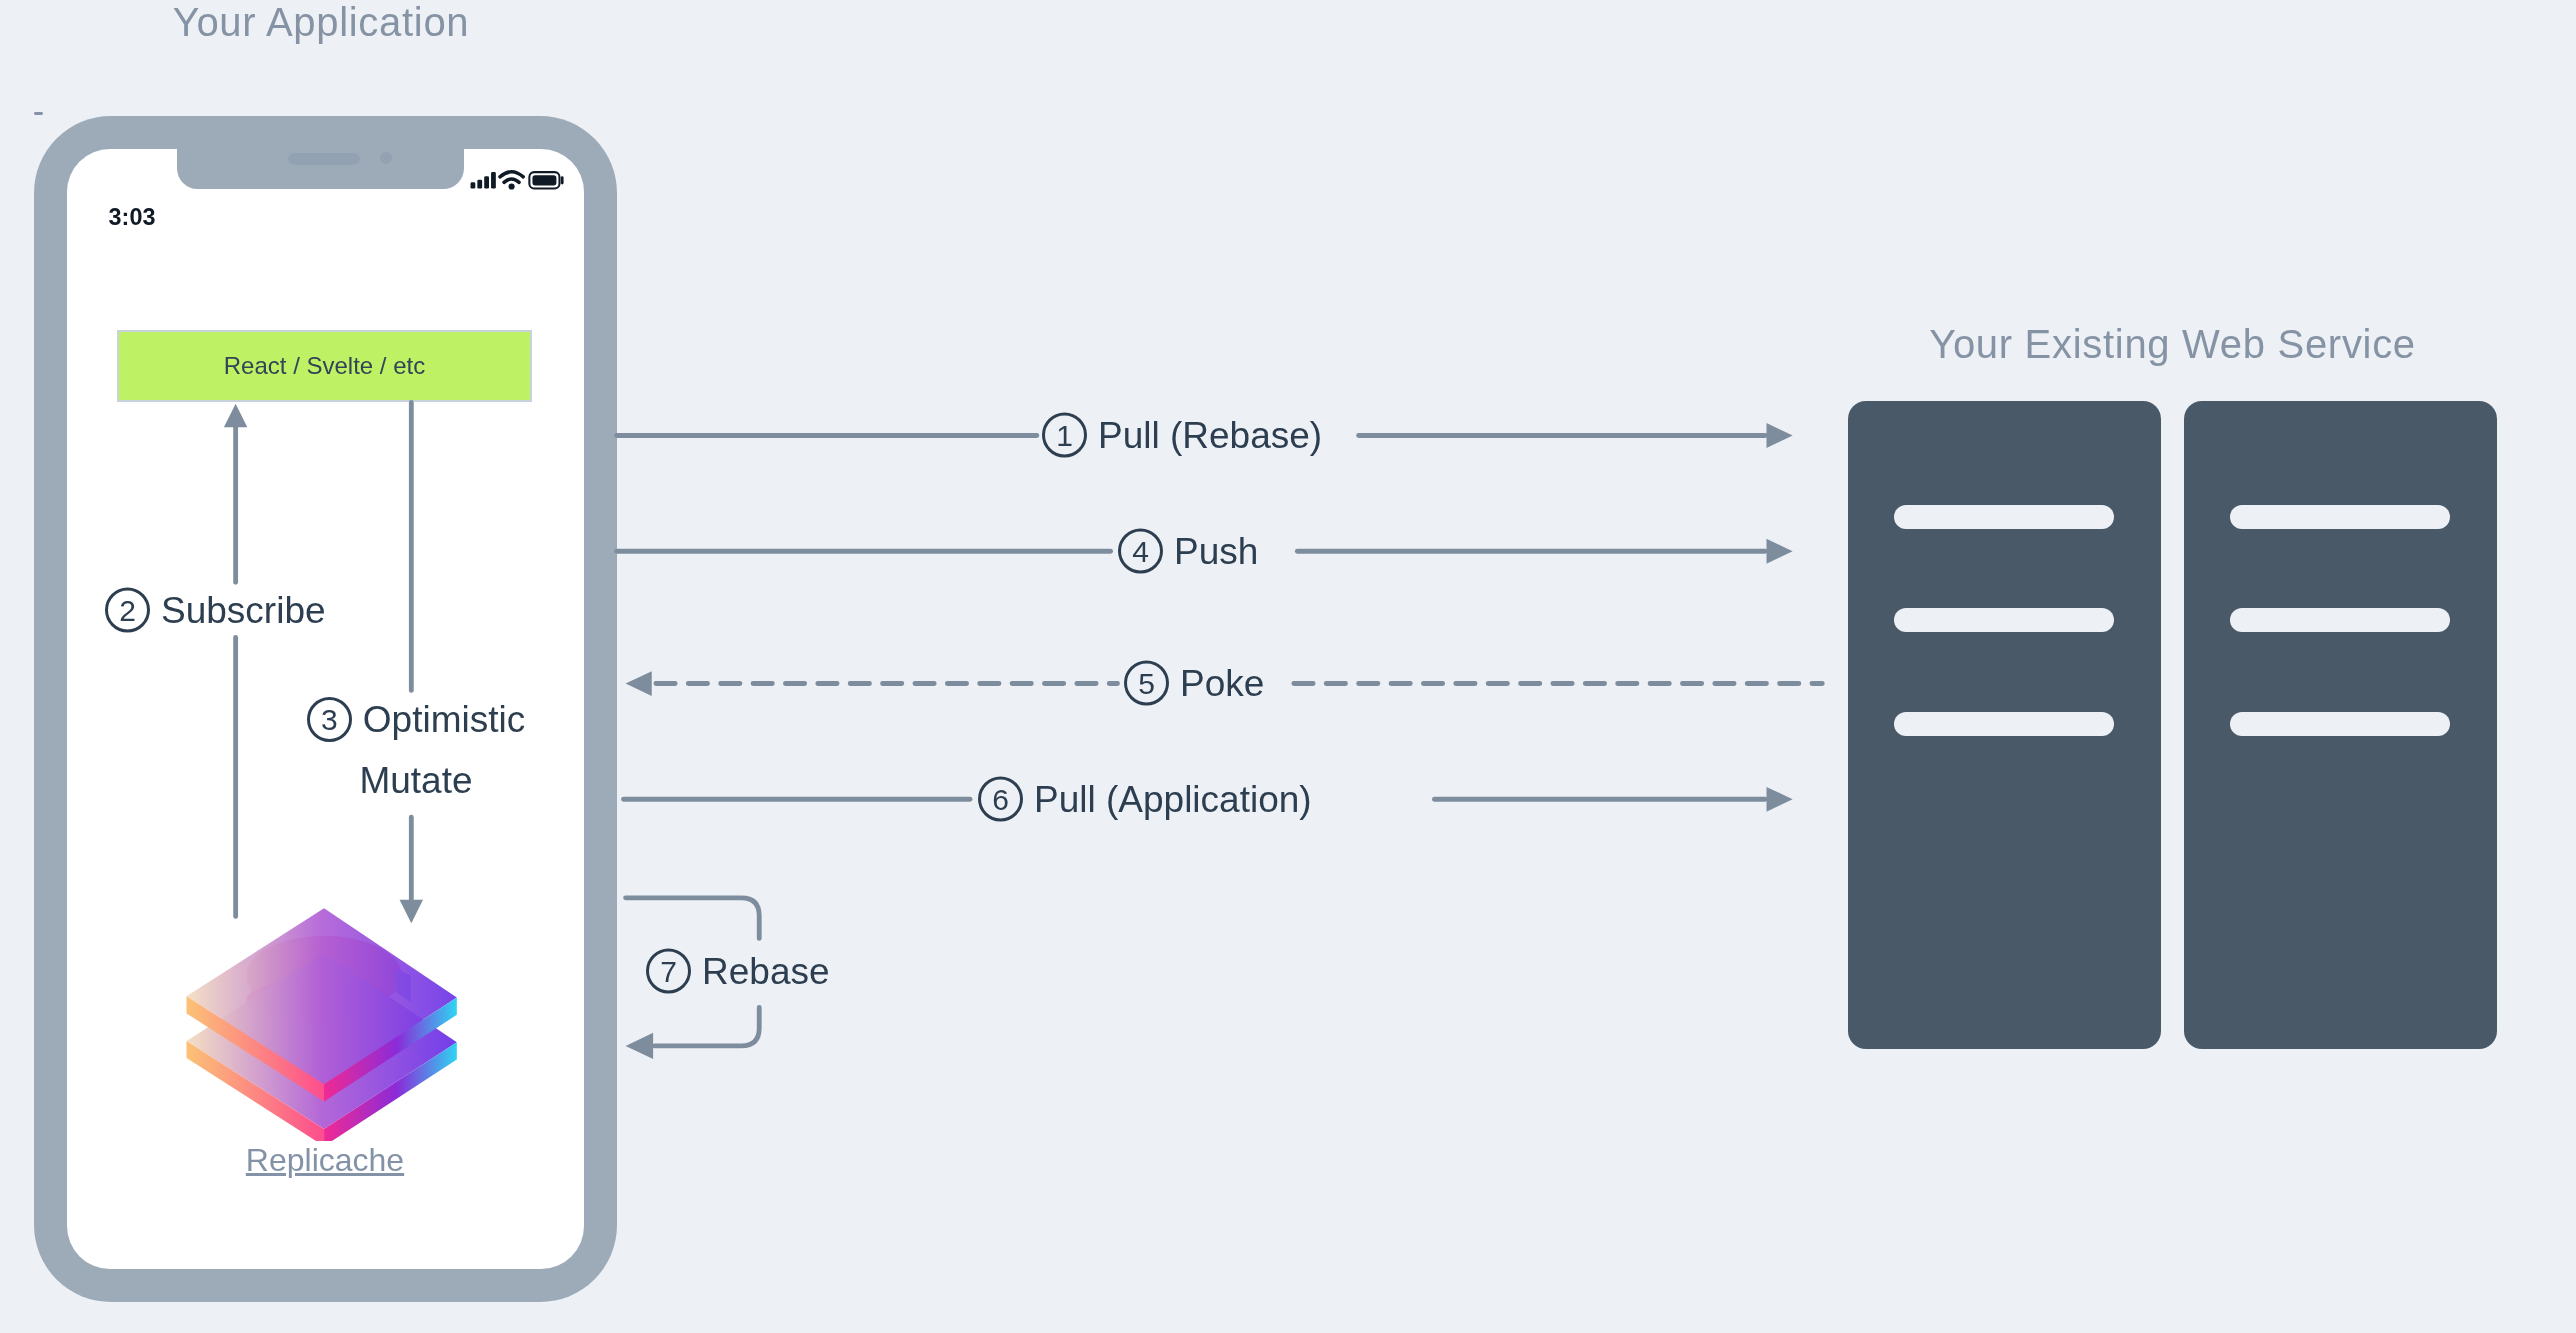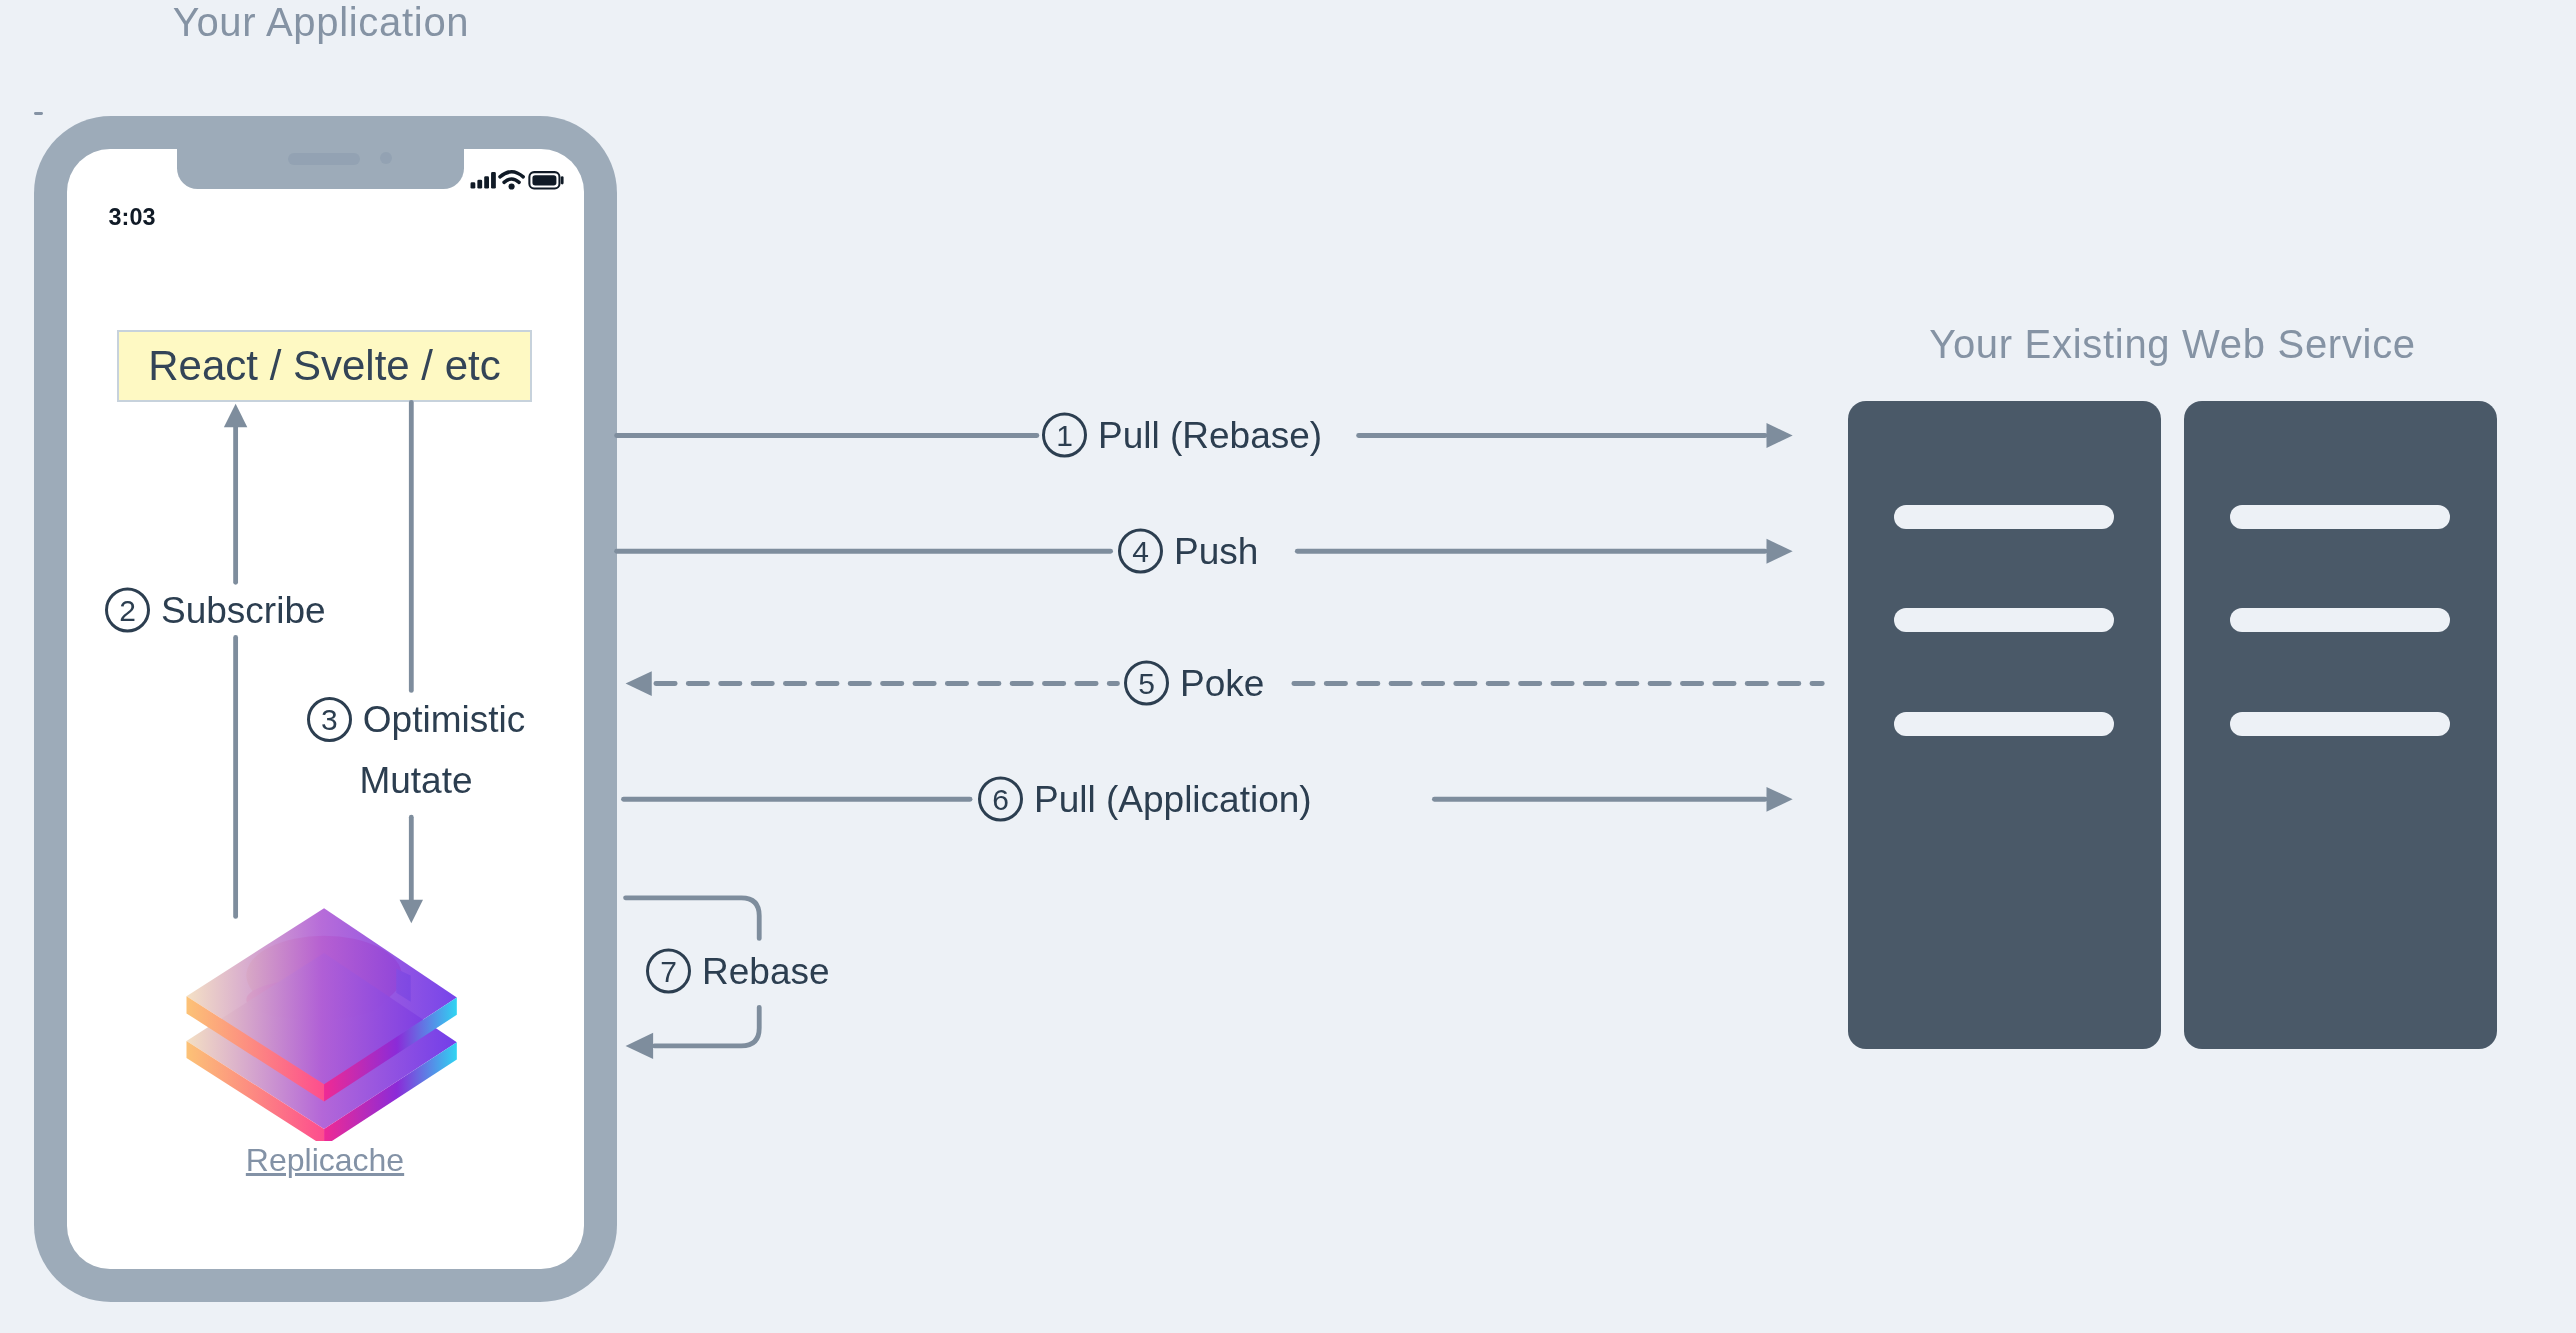--- a/index.html
+++ b/index.html
@@ -24,24 +24,24 @@
   #phone-screen{left:67px;top:149px;width:517px;height:1120px;background:#ffffff;border-radius:43px;}
   #notch{left:177px;top:149px;width:287px;height:40px;background:#9dabb9;border-radius:0 0 20.7px 20.7px;}
   #speaker{left:288px;top:153px;width:72px;height:11.7px;border-radius:6.2px;background:#93a2b3;}
   #camera{left:380px;top:152px;width:12.4px;height:12.4px;border-radius:50%;background:#93a2b3;}
   #status-time{left:87px;top:172px;width:90px;text-align:center;font-size:23.4px;font-weight:bold;color:#101a26;margin-top:32px;}
   #status-icons{left:466px;top:168px;}
   #tiny-dash{left:34px;top:112px;width:9px;height:2.8px;background:#8593a4;border-radius:1.4px;}
 
   
   #framework-box{
-    left:117px;top:330px;width:415px;height:72px;background:#fef9c3;
+    left:117px;top:330px;width:415px;height:72px;background:#bef264;
     border:2.1px solid #c7d2dc;box-sizing:border-box;
     display:flex;align-items:center;justify-content:center;
-    font-size:42px;color:#334457;font-weight:500;white-space:nowrap;
+    font-size:24px;color:#334457;font-weight:500;white-space:nowrap;
   }
 
   
   .flow-label{
     position:absolute;display:flex;align-items:center;gap:11px;
     color:#2c3e50;font-size:37px;font-weight:500;white-space:nowrap;
     transform:translateY(-50%);
   }
   .num-circle{
     width:45px;height:45px;border:3.4px solid #2c3e50;border-radius:50%;

